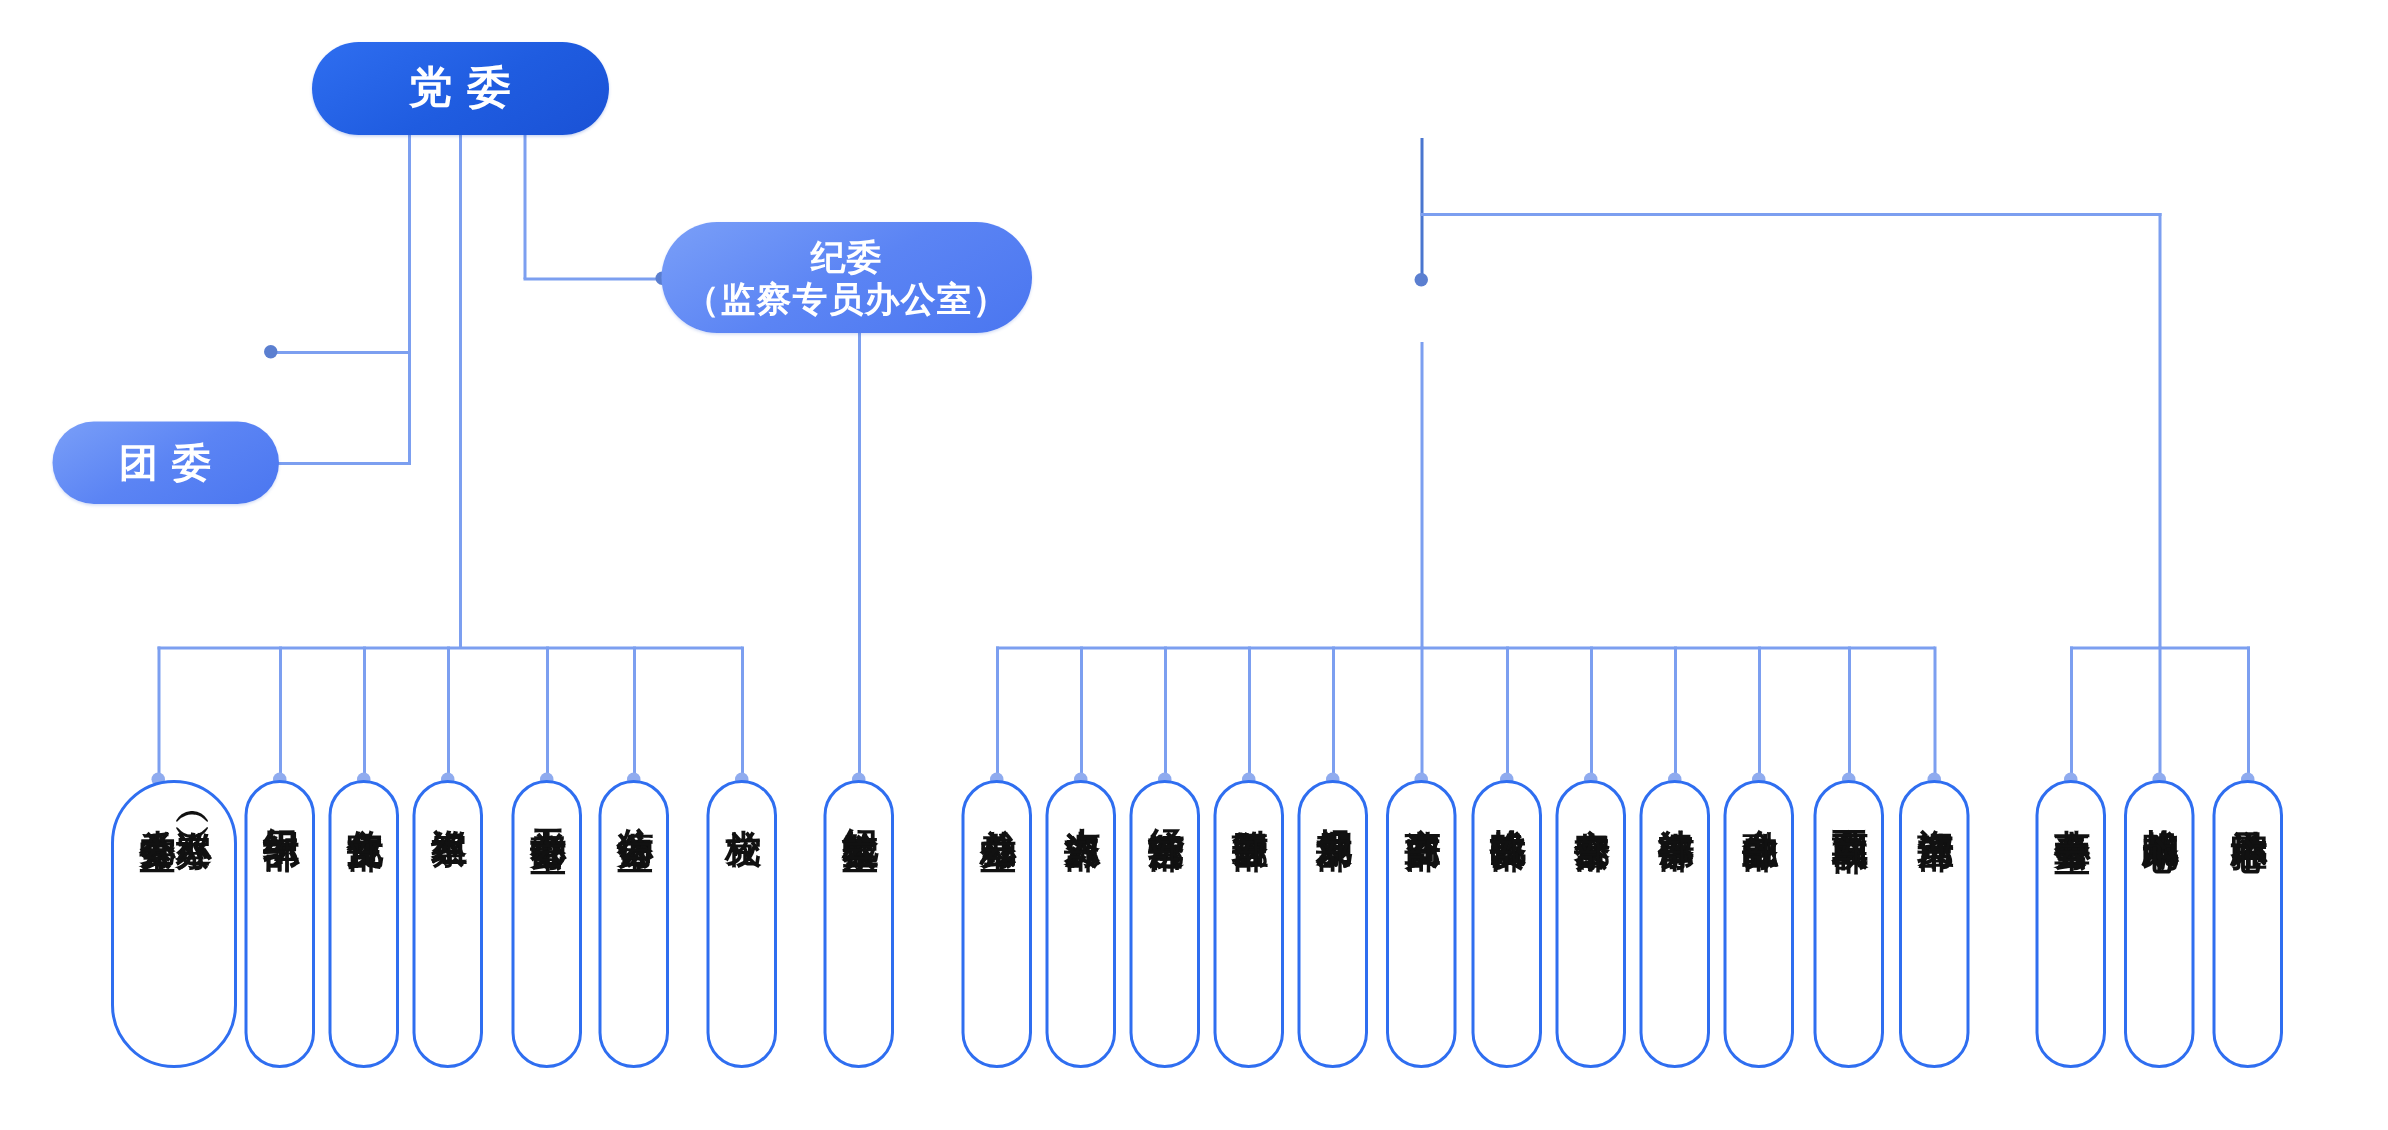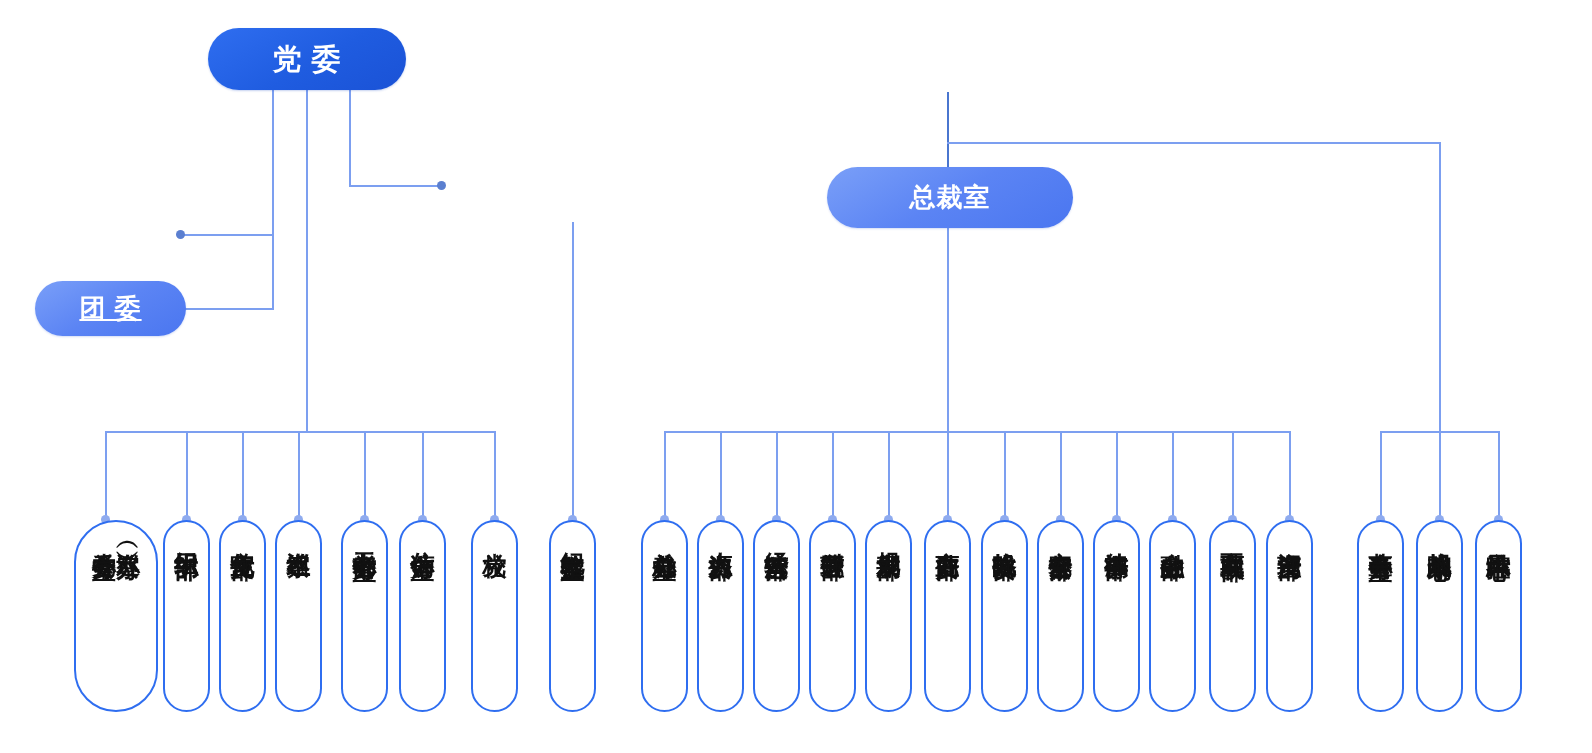--- a/index.html
+++ b/index.html
@@ -170,25 +170,26 @@
   <div class="ln v" style="left:1380px; top:431px; height:92px;"></div>
   <div class="ln v" style="left:1439px; top:431px; height:92px;"></div>
   <div class="ln v" style="left:1498px; top:431px; height:92px;"></div>
   <div class="dot" style="left:1376px; top:515px;"></div>
   <div class="dot" style="left:1435px; top:515px;"></div>
   <div class="dot" style="left:1494px; top:515px;"></div>
 
   <div class="node primary" style="left:208px; top:28px; width:198px; height:62px;">党  委</div>
 
 
-
-  <div class="node secondary" style="left:827px; top:167px; width:246px; height:61px;">总裁室</div>
-
-
-  <div class="node secondary" style="left:35px; top:281px; width:151px; height:55px;text-decoration:underline;">团  委</div>
+  <div class="node secondary two-line" style="left:441px; top:148px; width:247px; height:74px;">纪委
+（监察专员办公室）</div>
+
+
+
+  <div class="node secondary" style="left:35px; top:281px; width:151px; height:55px;">团  委</div>
 
   <div class="leaf" style="left:74px;  top:520px; width:84px; height:192px;">
     <span class="col">（巡察办）</span>
     <span class="col">党委办公室</span>
   </div>
   <div class="leaf" style="left:163px; top:520px; width:47px; height:192px;">
     <span class="col">组织干部部</span>
   </div>
   <div class="leaf" style="left:219px; top:520px; width:47px; height:192px;">
     <span class="col">宣传文化部</span>

